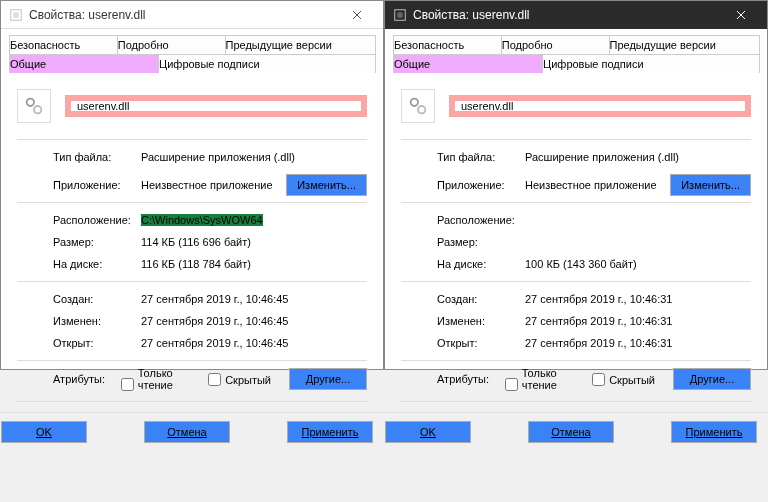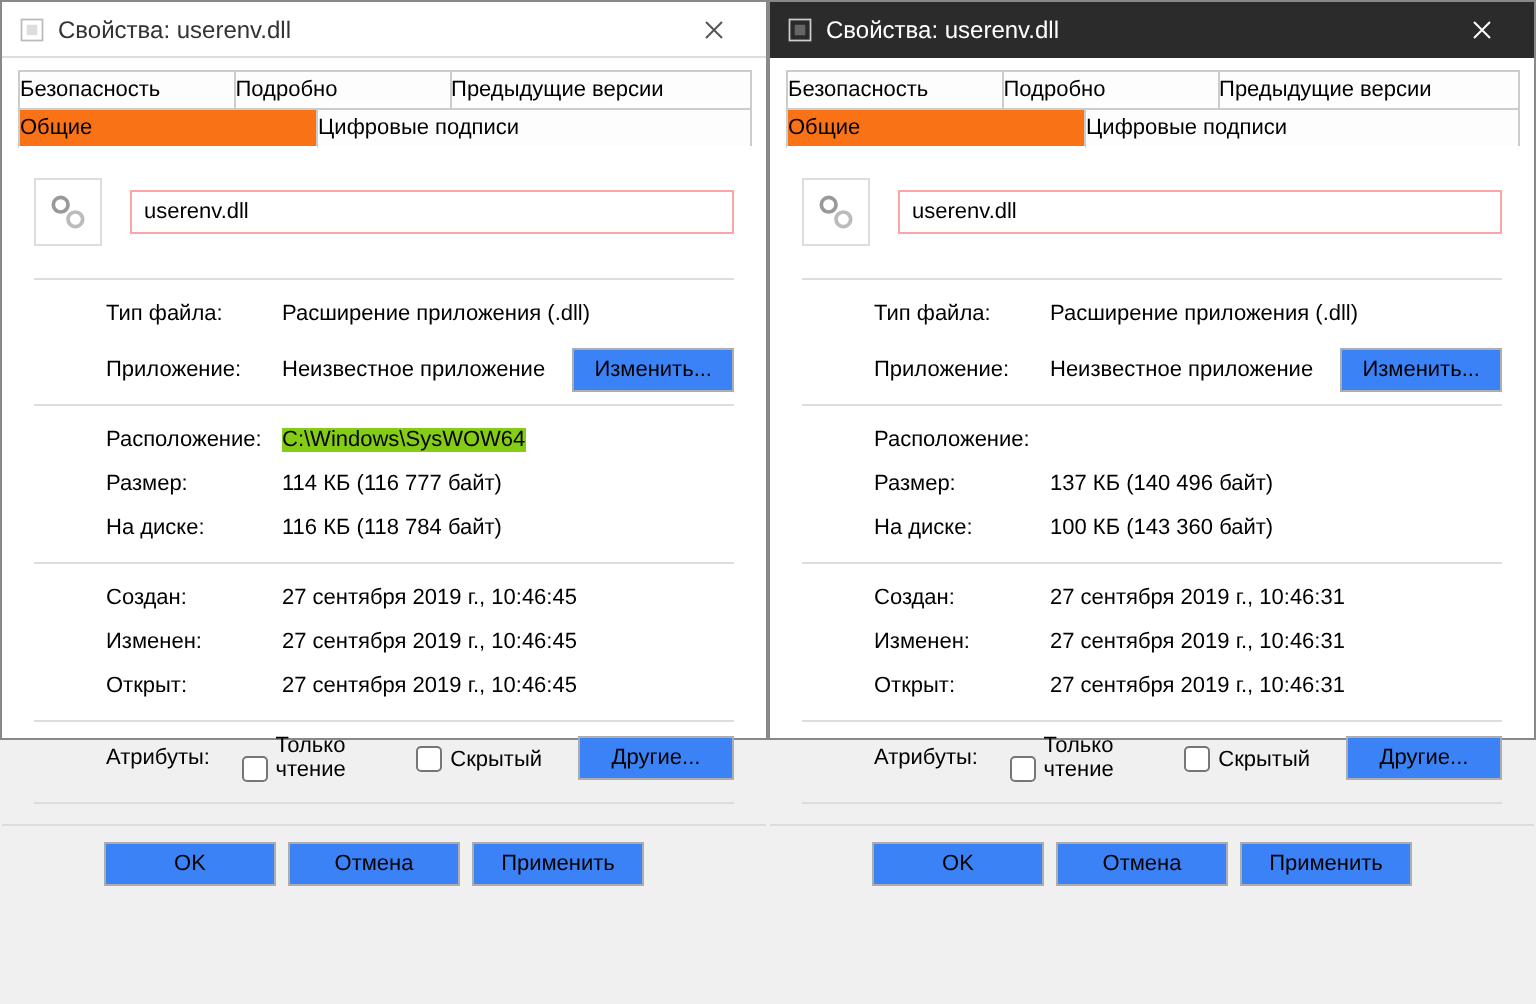--- a/index.html
+++ b/index.html
@@ -40,65 +40,66 @@
     text-align:left;
     padding:3px 0;
     font-size:11px;
     border:1px solid #ccc;
     border-bottom:none;
     background:#fdfdfd;
     margin-right:-1px;
     cursor:pointer;
   }
   .tabrow2 { display:flex; margin-top:-1px; }
-  .tab.active { background:#f97316; position:relative; z-index:2; border-bottom:1px solid #fff; margin-bottom:-1px; }
+  .tab.active { background:#f0abfc; position:relative; z-index:2; border-bottom:1px solid #fff; margin-bottom:-1px; }
   .tab.wide { flex:1.4; }
   .content {
     flex:1;
     padding: 10px 16px 4px 16px;
     display:flex;
     flex-direction:column;
   }
   .iconrow { display:flex; align-items:center; gap:14px; margin:6px 0 10px 0; }
   .fileicon {
     width:34px; height:34px; border:1px solid #ddd; display:flex; align-items:center; justify-content:center;
   }
   .fileicon svg { width:22px; height:22px; }
   .fname-input {
     flex:1;
-    border:1px solid #fca5a5;
+    border:6px solid #fca5a5;
     height:22px;
     padding:0 6px;
     font-size:11px;
     font-family:inherit;
   }
   hr.sep { border:none; border-top:1px solid #ddd; margin:6px 0; }
   .row { display:flex; align-items:center; min-height:22px; font-size:11px; }
   .label { width:88px; color:#000;margin-left:36px; }
   .value { flex:1; }
-  .hlpath { background:#84cc16; }
+  .hlpath { background:#15803d; }
   .btn {
     font-size:11px;
     padding:2px 10px;
     min-width:78px;
     height:22px;
     border:1px solid #adadad;
     background:#3b82f6;
     cursor:pointer;
     font-family:inherit;
   }
   .btn.wide { min-width:86px; }
   .chk { display:flex; align-items:flex-end; gap:4px; margin-right:18px; }
   .chk input { margin:0; width:13px; height:13px; }
   .footer {
     padding:8px 10px 10px 0;
     display:flex;
-    justify-content:center;
+    justify-content:space-between;
     gap:6px;
     border-top:1px solid #ddd;
+    text-decoration:underline;
   }
 </style>
 </head>
 <body>
 
 <div class="window">
   <div class="titlebar light">
     <span class="ticon">
       <svg viewBox="0 0 16 16">
           <rect x="2" y="2" width="12" height="12" fill="none" stroke="#bbb"></rect>
@@ -143,21 +144,21 @@
         <div class="value">Неизвестное приложение</div>
         <button class="btn">Изменить...</button>
       </div>
     <hr class="sep">
     <div class="row">
         <div class="label">Расположение:</div>
         <div class="value"><span class="hlpath">C:\Windows\SysWOW64</span></div>
       </div>
     <div class="row">
         <div class="label">Размер:</div>
-        <div class="value">114 КБ (116 777 байт)</div>
+        <div class="value">114 КБ (116 696 байт)</div>
       </div>
     <div class="row">
         <div class="label">На диске:</div>
         <div class="value">116 КБ (118 784 байт)</div>
       </div>
     <hr class="sep">
     <div class="row">
         <div class="label">Создан:</div>
         <div class="value">27 сентября 2019 г., 10:46:45</div>
       </div>
@@ -236,21 +237,20 @@
         <div class="label">Приложение:</div>
         <div class="value">Неизвестное приложение</div>
         <button class="btn">Изменить...</button>
       </div>
     <hr class="sep">
     <div class="row">
         <div class="label">Расположение:</div>
       </div>
     <div class="row">
         <div class="label">Размер:</div>
-        <div class="value">137 КБ (140 496 байт)</div>
       </div>
     <div class="row">
         <div class="label">На диске:</div>
         <div class="value">100 КБ (143 360 байт)</div>
       </div>
     <hr class="sep">
     <div class="row">
         <div class="label">Создан:</div>
         <div class="value">27 сентября 2019 г., 10:46:31</div>
       </div>

